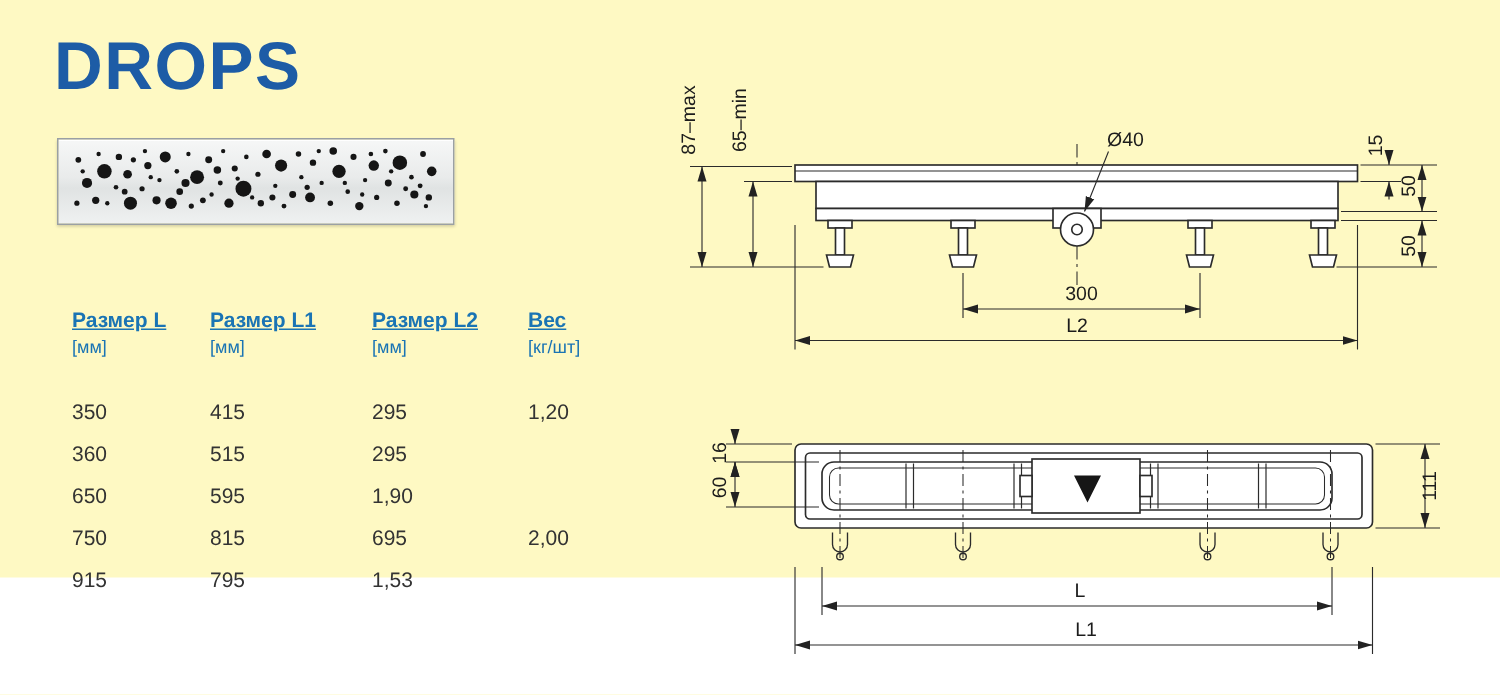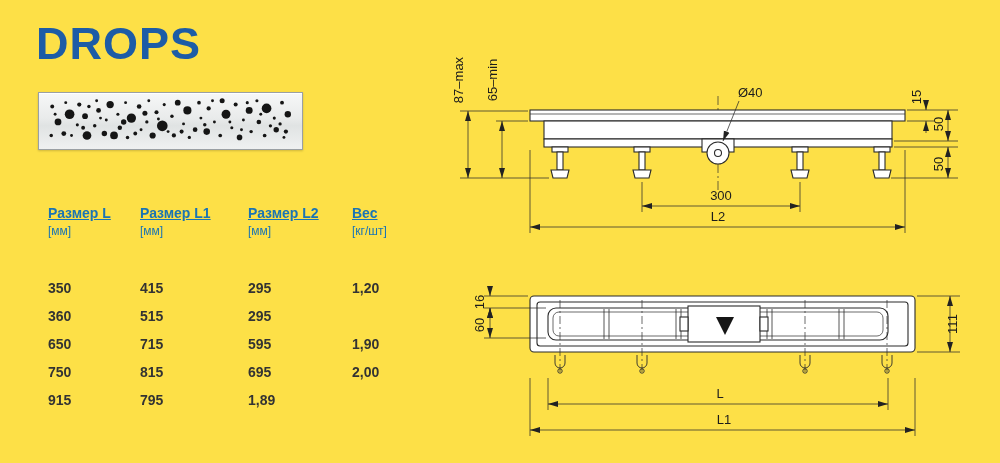--- a/index.html
+++ b/index.html
@@ -1,33 +1,33 @@
 <!DOCTYPE html>
 <html><head>
 <meta charset="utf-8">
 <style>
   *{margin:0;padding:0;box-sizing:border-box;}
   html,body{width:1000px;height:463px;}
   body{background:#ffffff;font-family:"Liberation Sans",sans-serif;overflow:hidden;}
-  .page{position:relative;width:1000px;height:463px;background:#fde047;}
+  .page{position:relative;width:1000px;height:385px;background:#fef9c3;}
 
   .title{position:absolute;left:36px;top:18px;font-size:45px;font-weight:800;
          color:#1d5ca6;letter-spacing:1px;}
 
   .strip{position:absolute;left:38px;top:92px;width:265px;height:58px;
          border:1px solid #9aa0a4;
          background:linear-gradient(180deg,#f6f7f7 0%,#e9ebeb 45%,#e0e3e3 58%,#eff1f1 100%);
          box-shadow:0 1px 2px rgba(0,0,0,0.18), inset 0 1px 0 #ffffff;}
   .strip svg{width:100%;height:100%;display:block;}
 
   .spec-table{position:absolute;left:48px;top:205px;}
   .thead,.trow{display:grid;grid-template-columns:92px 108px 104px 90px;}
   .th-label{font-size:14px;font-weight:bold;color:#1a74b4;text-decoration:underline;}
   .th-unit{font-size:12px;color:#1a74b4;margin-top:3px;}
-  .tbody{margin-top:36px;font-weight:bold;}
+  .tbody{margin-top:22px;}
   .td{height:28px;line-height:28px;font-size:14px;color:#333333;}
 
   .drawings{position:absolute;left:0;top:0;width:1000px;height:463px;}
   .dimtext{font-size:13px;fill:#1c1c1c;font-family:"Liberation Sans",sans-serif;}
 </style>
 </head>
 <body>
 
 <div class="page">
 
@@ -144,34 +144,33 @@
         <div class="td">295</div>
         <div class="td">1,20</div>
       </div>
       <div class="trow">
         <div class="td">360</div>
         <div class="td">515</div>
         <div class="td">295</div>
       </div>
       <div class="trow">
         <div class="td">650</div>
-        <div class="td">715</div>
         <div class="td">595</div>
         <div class="td">1,90</div>
       </div>
       <div class="trow">
         <div class="td">750</div>
         <div class="td">815</div>
         <div class="td">695</div>
         <div class="td">2,00</div>
       </div>
       <div class="trow">
         <div class="td">915</div>
         <div class="td">795</div>
-        <div class="td">1,89</div>
+        <div class="td">1,53</div>
       </div>
     </div>
   </div>
 
   <svg class="drawings" viewBox="0 0 1000 463">
     <defs>
       <marker id="mE" markerWidth="11" markerHeight="8" refX="10" refY="4" orient="auto" markerUnits="userSpaceOnUse">
         <path d="M0,1 L10,4 L0,7 Z" fill="#222"></path>
       </marker>
       <marker id="mS" markerWidth="11" markerHeight="8" refX="1" refY="4" orient="auto" markerUnits="userSpaceOnUse">

